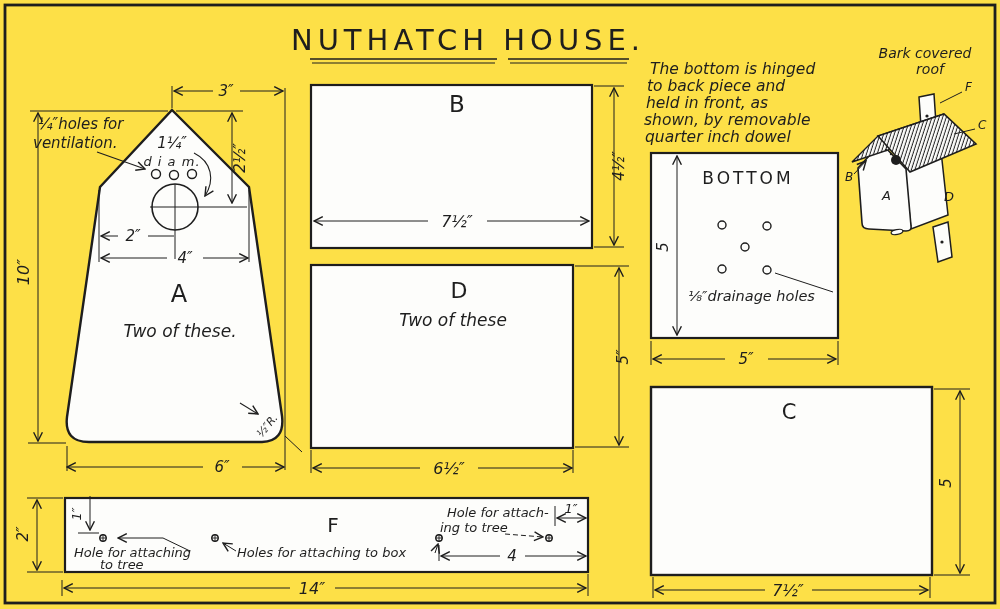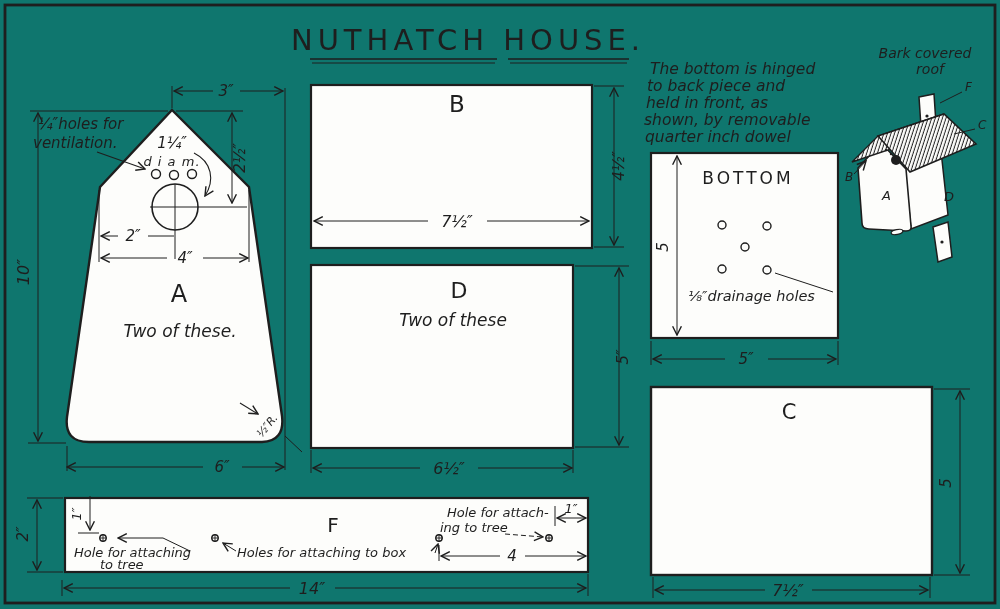--- a/index.html
+++ b/index.html
@@ -1,16 +1,16 @@
 <!DOCTYPE html>
 <html><head>
 <meta charset="utf-8">
 <style>
   html,body{margin:0;padding:0;background:#9a9a9a;}
-  .page{position:relative;width:1000px;height:609px;background:#0f766e;margin:0 auto;overflow:hidden;}
+  .page{position:relative;width:1000px;height:609px;background:#fde047;margin:0 auto;overflow:hidden;}
   svg{position:absolute;left:0;top:0;}
   .t-title{font-family:"DejaVu Sans",sans-serif;letter-spacing:5px;fill:#1e1e1e;}
   .t-letter{font-family:"DejaVu Sans",sans-serif;fill:#1e1e1e;}
   .t-hand{font-family:"DejaVu Sans",sans-serif;font-style:italic;fill:#1e1e1e;}
   .ink{stroke:#1e1e1e;}
 </style>
 </head>
 <body>
 
 <div class="page">

